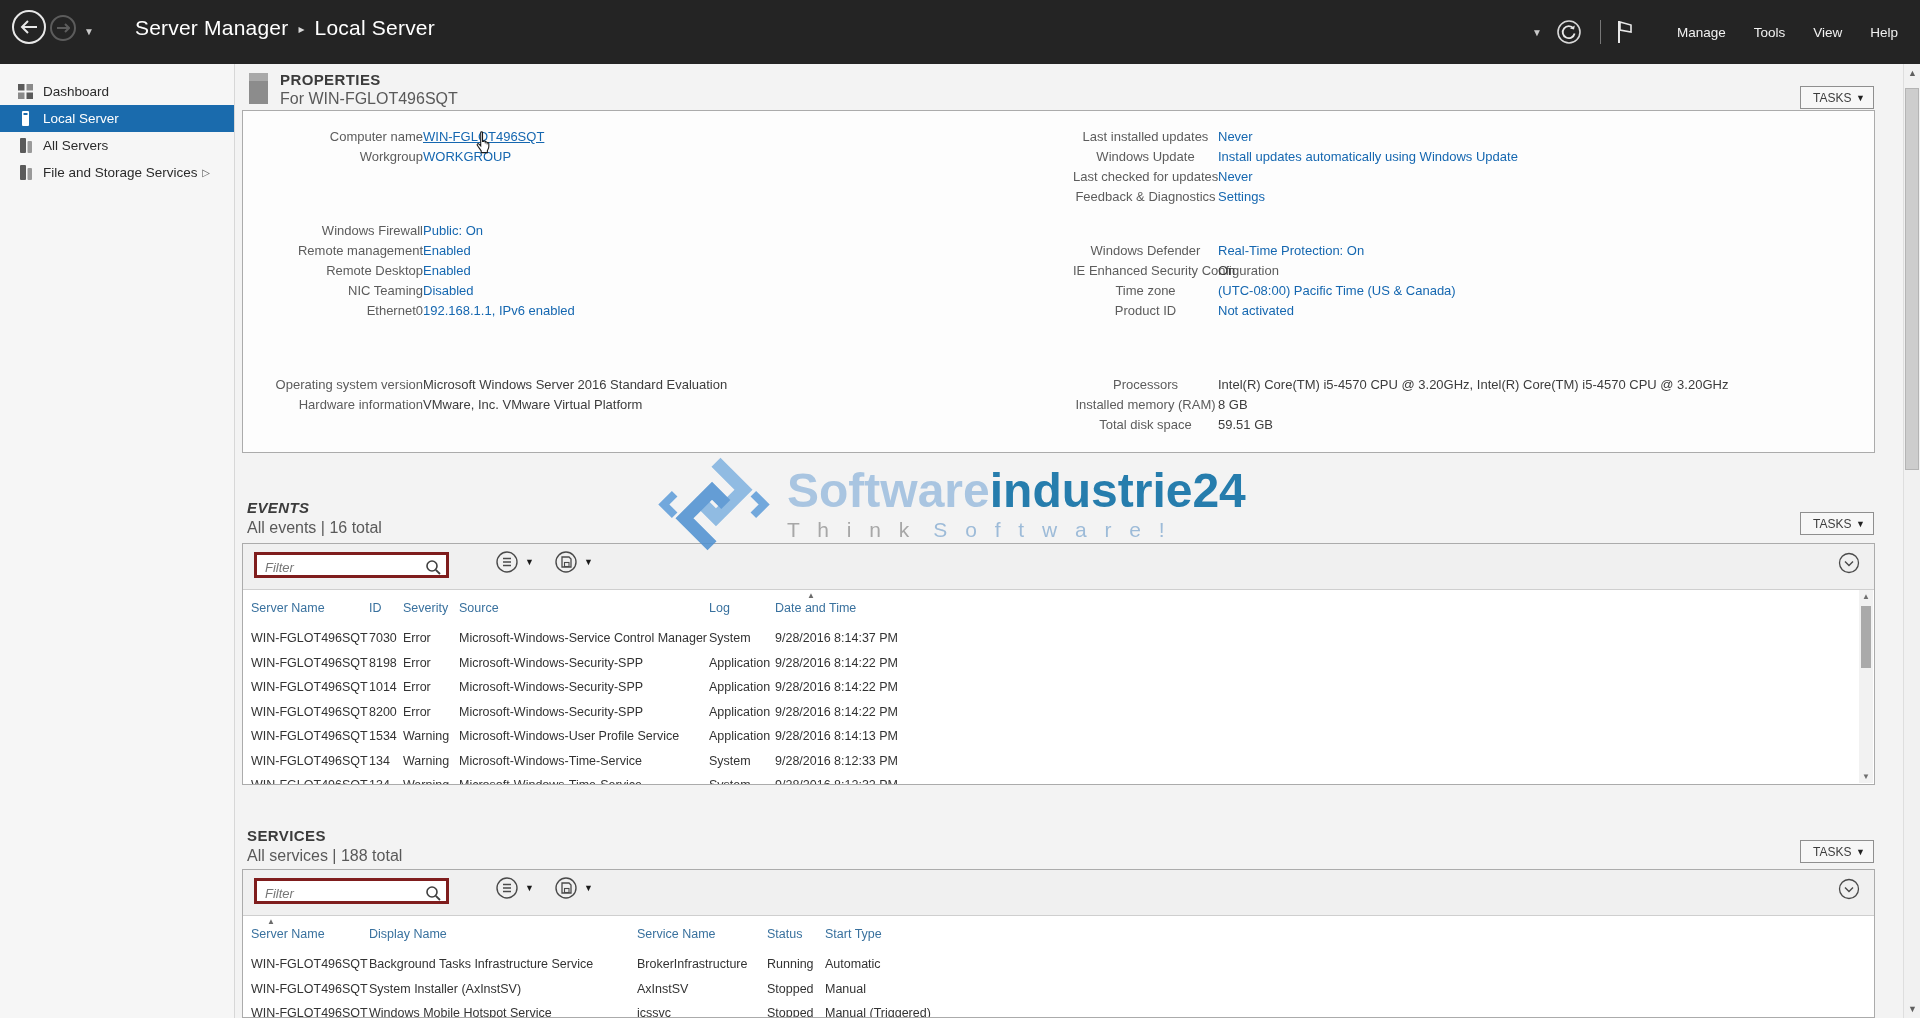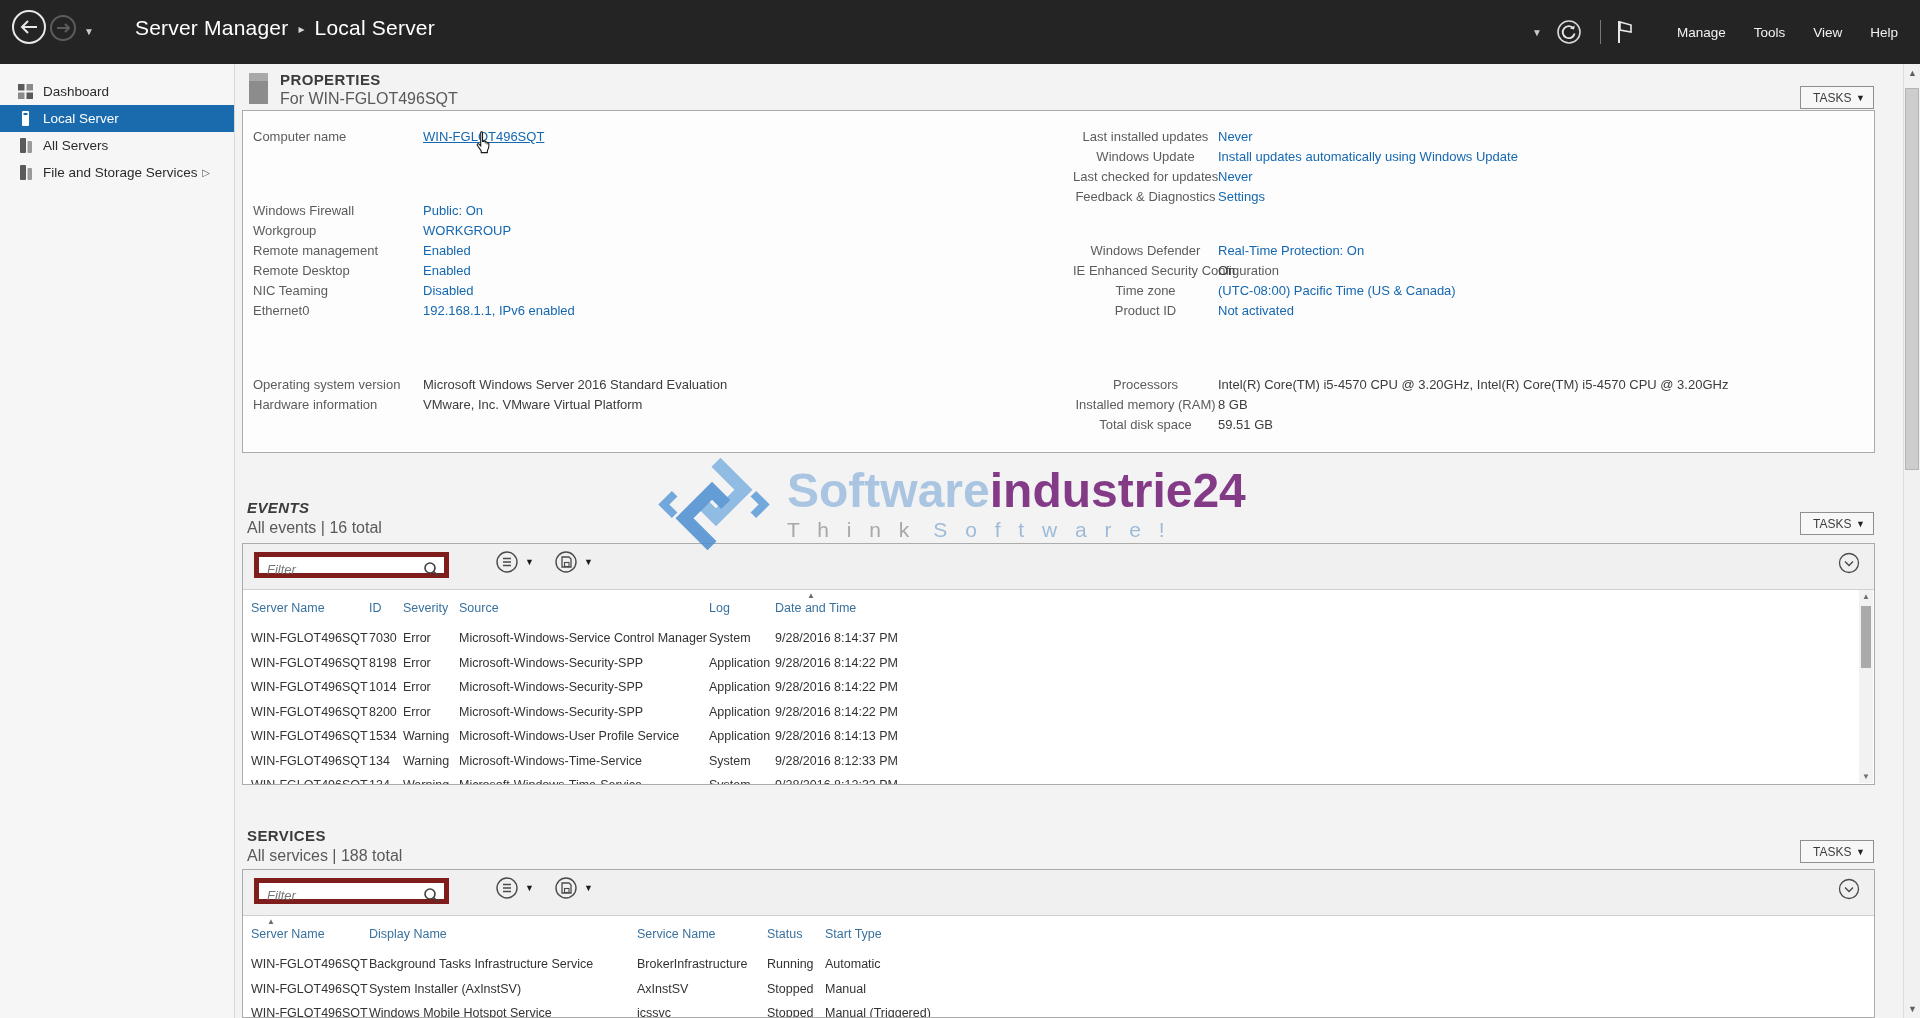--- a/index.html
+++ b/index.html
@@ -49,29 +49,29 @@
   .panel.services { top:869px; height:149px; }
 
   
   .pcol { position:absolute; top:16px; }
   .pcol-left  { left:10px;  width:800px; }
   .pcol-right { left:830px; width:800px; }
   .prow { display:flex; line-height:20px; font-size:13px; white-space:nowrap; }
   .prow.sp-lg { margin-top:54px; }
   .prow.sp-sm { margin-top:34px; }
   .plabel { color:#5c5c5c; flex:0 0 auto; }
-  .pcol-left  .plabel { width:170px; }
+  .pcol-left  .plabel { width:170px;text-align:right; }
   .pcol-right .plabel { width:145px;text-align:center; }
   .pvalue { color:#3c3c3c; }
   .pvalue.link { color:#1567b0; cursor:pointer; }
   .pvalue.hovered { text-decoration:underline; }
 
   
   .filter-wrap { position:absolute; left:11px; top:8px; width:195px; height:26px; background:#fff;
-    border:5px solid #7f1d1d; }
+    border:3px solid #7f1d1d; }
   .filter-wrap input { width:168px; height:24px; border:none; outline:none; padding:0 0 0 8px;
     font-size:13px; font-style:italic; color:#555; background:transparent; font-family:"Liberation Sans",sans-serif; }
   .filter-wrap input::placeholder { color:#767676; font-style:italic; }
   .mag { position:absolute; right:4px; top:4px; }
   .icon-dd { position:absolute; top:6px; display:flex; align-items:center; gap:6px; cursor:pointer; }
   .icon-dd .ddcaret { font-size:9px; color:#1b1b1b; }
   .collapse-btn { position:absolute; right:14px; top:8px; cursor:pointer; }
 
   
   .tile-table { position:absolute; left:0; right:0; top:45px; bottom:0; background:#fff; border-top:1px solid #cfcfcf; }
@@ -94,21 +94,21 @@
   .main-scroll .arr.up { top:4px; } .main-scroll .arr.dn { bottom:4px; }
   .main-scroll .thumb { position:absolute; left:1px; width:14px; top:24px; height:382px;
     background:#cdcdcd; border:1px solid #b4b4b4; cursor:grab; }
 
   
   .watermark { position:absolute; left:655px; top:452px; display:flex; align-items:center;
     z-index:12; opacity:.85; pointer-events:none; }
   .wm-text { margin-left:14px; }
   .wm-brand { font-size:48px; font-weight:bold; letter-spacing:0; line-height:50px; }
   .wm-brand .b1 { color:#9dbede; }
-  .wm-brand .b2 { color:#701a75; }
+  .wm-brand .b2 { color:#0369a1; }
   .wm-tag { font-size:21px; letter-spacing:6px; margin-top:2px; }
   .wm-tag .t1 { color:#9a9a9a; margin-right:18px; }
   .wm-tag .t2 { color:#8fb2d4; }
 
   .cursor-hand { position:absolute; left:474px; top:131px; z-index:40; pointer-events:none; }
 </style>
 </head>
 <body>
 
 <div class="topbar">
@@ -197,28 +197,28 @@
 </div>
 
 <div class="panel props">
   <div class="pcol pcol-left">
 
       <div class="prow">
         <span class="plabel">Computer name</span>
         <span class="pvalue link hovered">WIN-FGLOT496SQT</span>
       </div>
 
+      <div class="prow">
+        <span class="plabel">Workgroup</span>
+        <span class="pvalue link">WORKGROUP</span>
+      </div>
+
       <div class="prow sp-lg">
         <span class="plabel">Windows Firewall</span>
         <span class="pvalue link">Public: On</span>
-      </div>
-
-      <div class="prow">
-        <span class="plabel">Workgroup</span>
-        <span class="pvalue link">WORKGROUP</span>
       </div>
 
       <div class="prow">
         <span class="plabel">Remote management</span>
         <span class="pvalue link">Enabled</span>
       </div>
 
       <div class="prow">
         <span class="plabel">Remote Desktop</span>
         <span class="pvalue link">Enabled</span>

